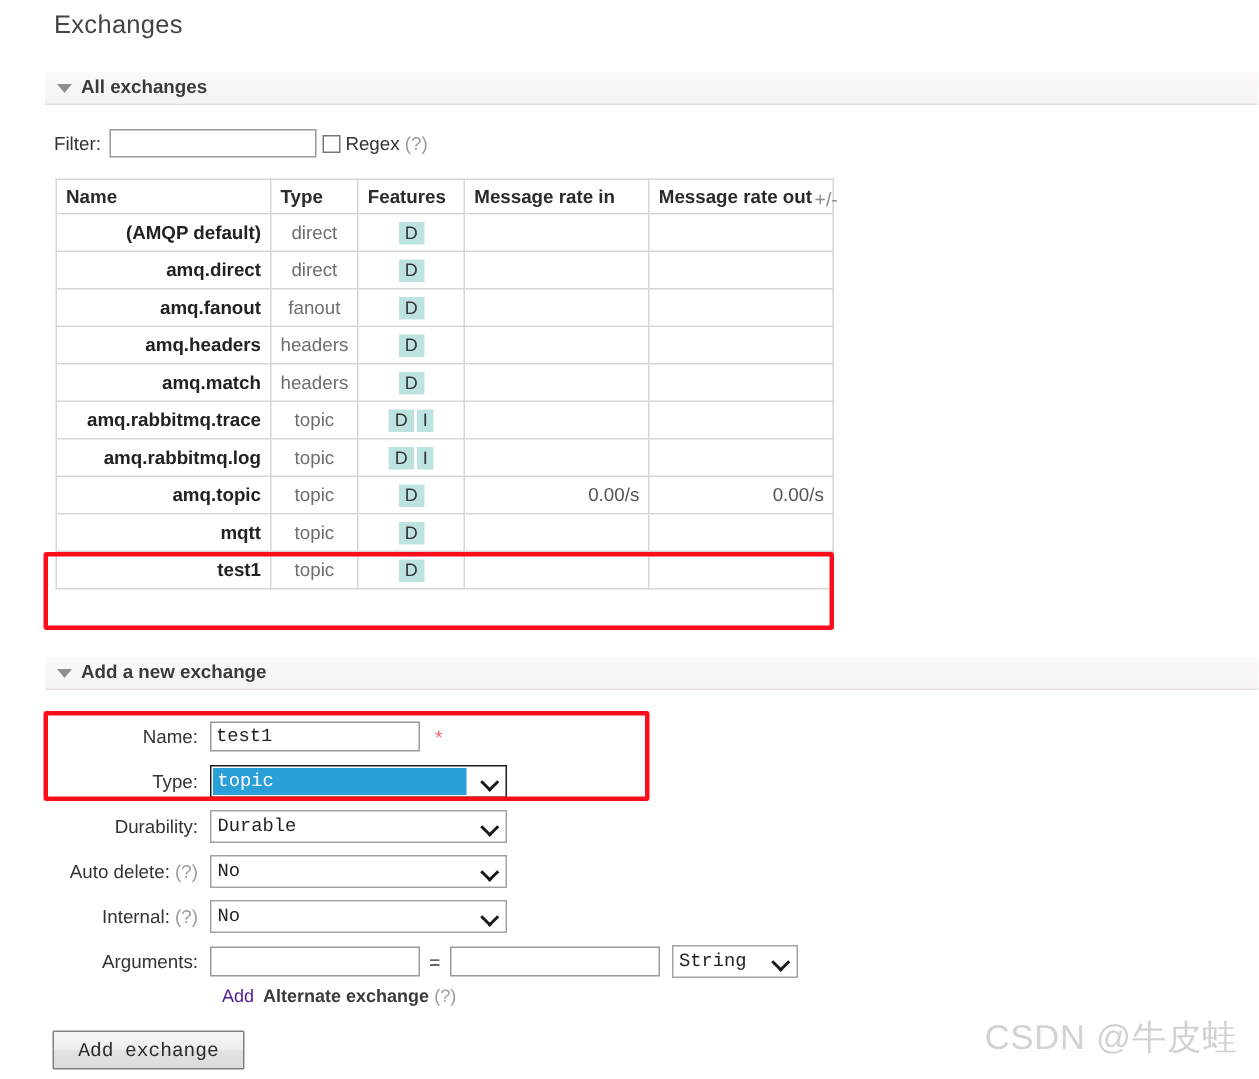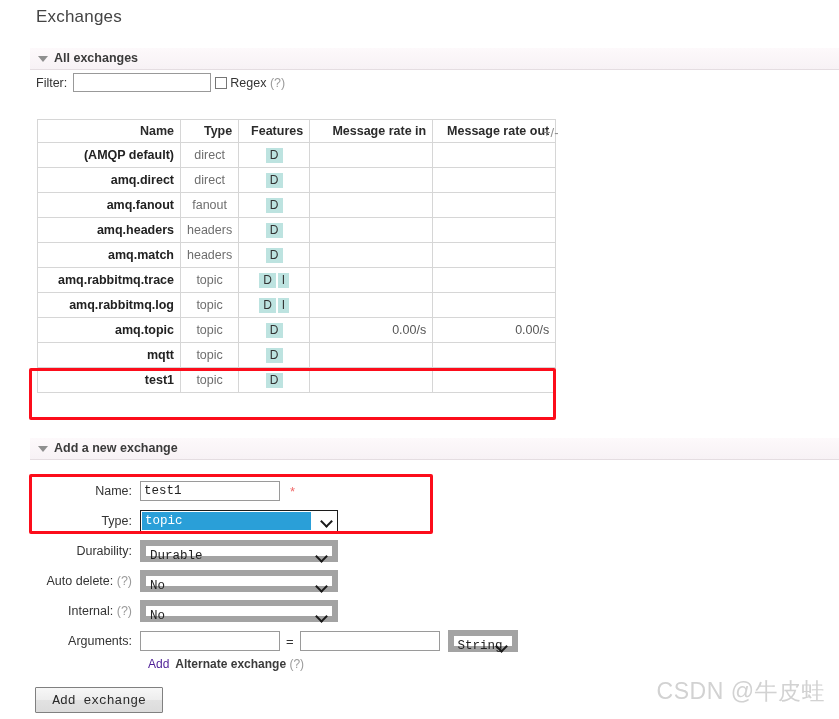--- a/index.html
+++ b/index.html
@@ -54,21 +54,21 @@
     top: 3px;
     font-size: 12.5px;
     font-weight: bold;
     color: #3b3b3b;
   }
 
   
   #filter-row {
     position: absolute;
     left: 36px;
-    top: 73px;
+    top: 86px;
     height: 22px;
   }
   #filter-label {
     display: inline-block;
     font-size: 12.5px;
     color: #333;
     vertical-align: middle;
     margin-right: 6px;
   }
   #filter-input {
@@ -112,21 +112,21 @@
     top: 119px;
     border-collapse: collapse;
     font-size: 12.5px;
   }
   #exch-table th {
     border: 1px solid #d6d6d6;
     background: #ffffff;
     font-weight: bold;
     color: #2b2b2b;
     padding: 4px 6px;
-    text-align: right;
+    text-align: left;
     line-height: 14px;
   }
   #exch-table td {
     border: 1px solid #d6d6d6;
     padding: 4px 6px;
     background: #ffffff;
     line-height: 16px;
   }
   .col-name  { width: 130px; text-align: right;  font-weight: bold; color: #222; }
   .col-type  { width: 44px;  text-align: center; color: #6e6e6e; font-weight: normal; }
@@ -206,21 +206,21 @@
   }
   .reqstar {
     color: #f06a6a;
     margin-left: 10px;
     font-size: 13px;
   }
   .selwrap {
     position: relative;
     width: 198px;
     height: 22px;
-    border: 6px solid #a3a3a3;
+    border: 1px solid #a3a3a3;
     background: #fff;
     box-sizing: border-box;
   }
   .selwrap.focused {
     border: 1px solid #1c1c1c;
   }
   .selwrap .seltext {
     position: absolute;
     left: 4px;
     top: 2px;
@@ -249,21 +249,21 @@
   .selwrap .arrow:before {
     content: "";
     position: absolute;
     left: 0; top: 0;
     width: 7px; height: 7px;
     border-left: 2px solid #1a1a1a;
     border-bottom: 2px solid #1a1a1a;
     transform: rotate(-45deg);
   }
   .selwrap.small {
-    width: 70px;
+    width: 84px;
   }
   .eqsign {
     margin: 0 6px;
     color: #333;
     font-size: 13px;
   }
   .argrow .txtinput { width: 140px; }
   #addlinks {
     position: absolute;
     left: 148px;

